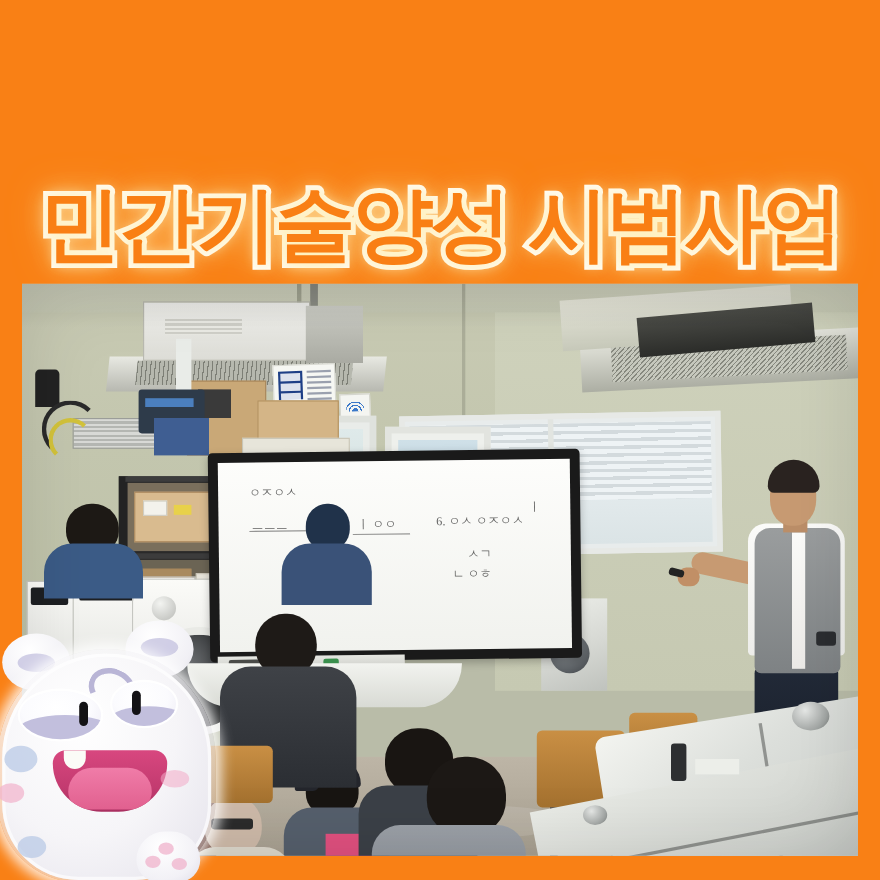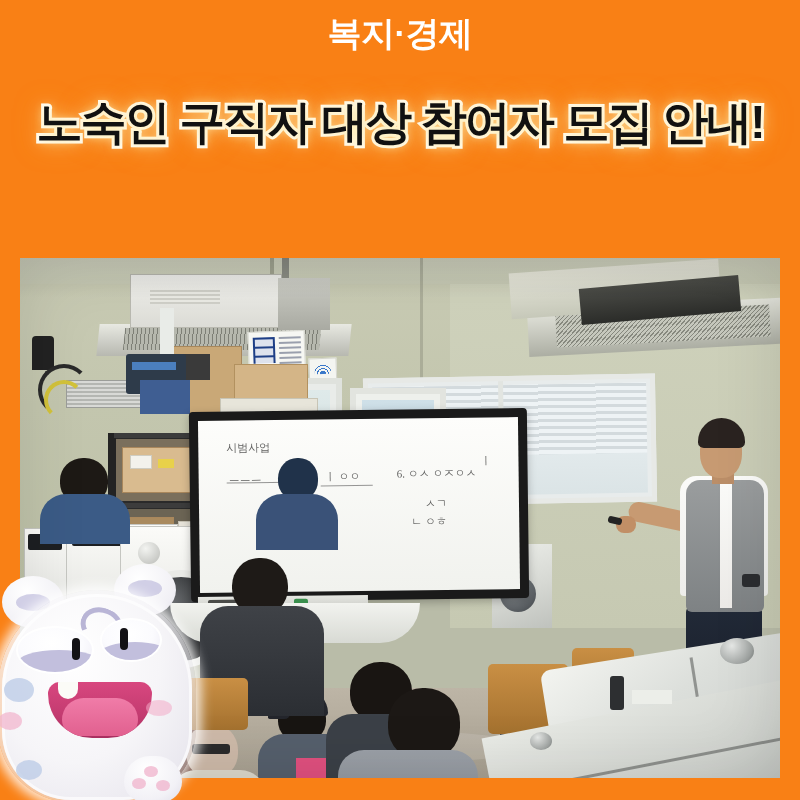--- a/index.html
+++ b/index.html
@@ -506,22 +506,21 @@
     left:0; top:0; width:760px; height:520px;
     box-shadow: inset 0 0 70px rgba(0,0,0,0.12);
     pointer-events:none;
   }
 </style>
 </head>
 <body>
 
 <div id="card">
 
-  <div class="kicker">복지·경제</div>
-  <div class="headline">노숙인 구직자 대상 참여자 모집 안내!</div>
+  <div class="bigtitle">민간기술양성 시범사업</div>
 
   <div id="photo">
 
     <div class="layer wall-main"></div>
     <div class="layer wall-right"></div>
     <div class="layer ceiling-band"></div>
     <div class="layer wall-seam"></div>
     <div class="layer wall-seam2"></div>
 
     <div class="layer ac1-pipe"></div>
@@ -622,21 +621,21 @@
     <div class="layer wm-panel" style="left:52px;top:272px;width:98px"></div>
     <div class="layer wm" style="left:100px;top:268px;width:126px;height:130px"></div>
     <div class="layer wm-display" style="left:176px;top:288px;width:38px"></div>
     <div class="layer" style="left:118px;top:284px;width:22px;height:22px;border-radius:50%;background:radial-gradient(circle at 35% 30%,#f3f4f1,#b9bab6)"></div>
     <div class="layer wm-door" style="left:112px;top:312px;width:84px;height:84px"></div>
     <div class="layer wm-right" style="left:472px;top:286px;width:60px;height:84px"></div>
     <div class="layer" style="left:480px;top:318px;width:36px;height:36px;border-radius:50%;background:radial-gradient(circle at 36% 30%,#9aa0a4,#3c4044)"></div>
 
     <div class="layer wb-frame">
       <div class="wb-face">
-        <div class="wb-scrawl" style="left:28px;top:20px">시범사업</div>
+        <div class="wb-scrawl" style="left:28px;top:20px">ㅇㅈㅇㅅ</div>
         <div class="wb-line" style="left:28px;top:62px;width:62px"></div>
         <div class="wb-scrawl" style="left:30px;top:50px">ㅡㅡㅡ</div>
         <div class="wb-scrawl" style="left:126px;top:50px">ㅣ ㅇㅇ</div>
         <div class="wb-line" style="left:122px;top:66px;width:52px"></div>
         <div class="wb-scrawl" style="left:198px;top:48px">6. ㅇㅅ ㅇㅈㅇㅅ</div>
         <div class="wb-scrawl" style="left:226px;top:78px">ㅅㄱ</div>
         <div class="wb-scrawl" style="left:212px;top:96px">ㄴ ㅇㅎ</div>
         <div class="wb-scrawl" style="left:60px;top:86px">ㅣ</div>
         <div class="wb-scrawl" style="left:282px;top:36px">ㅣ</div>
       </div>

